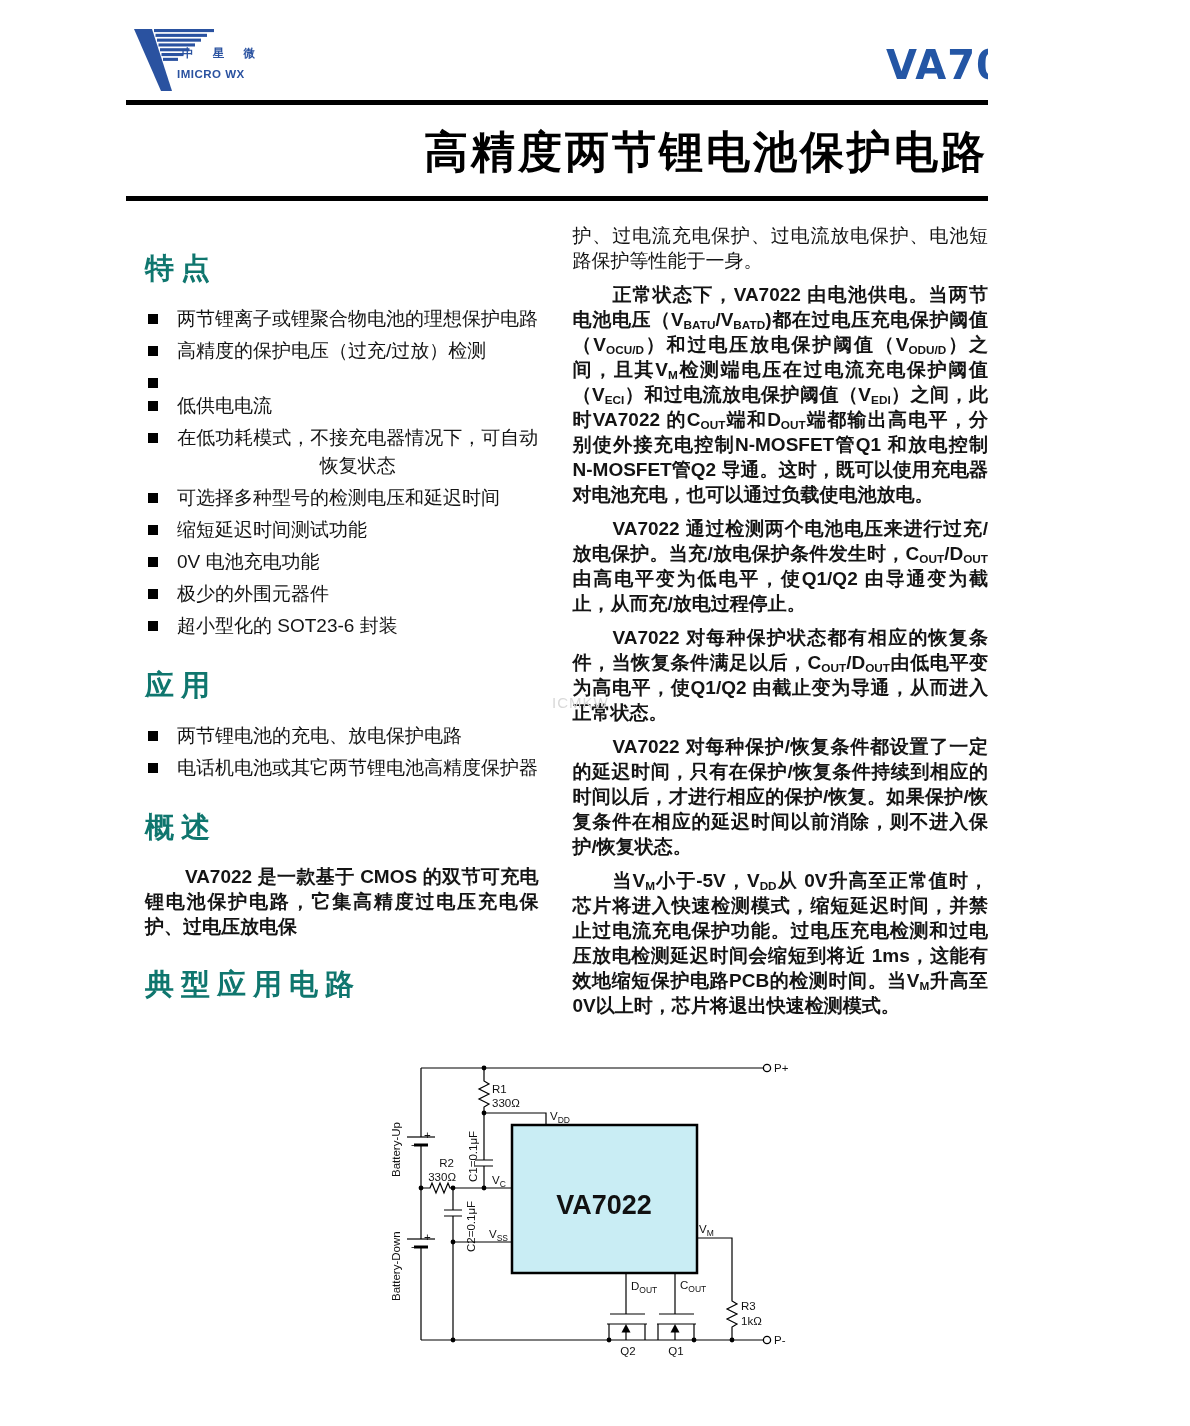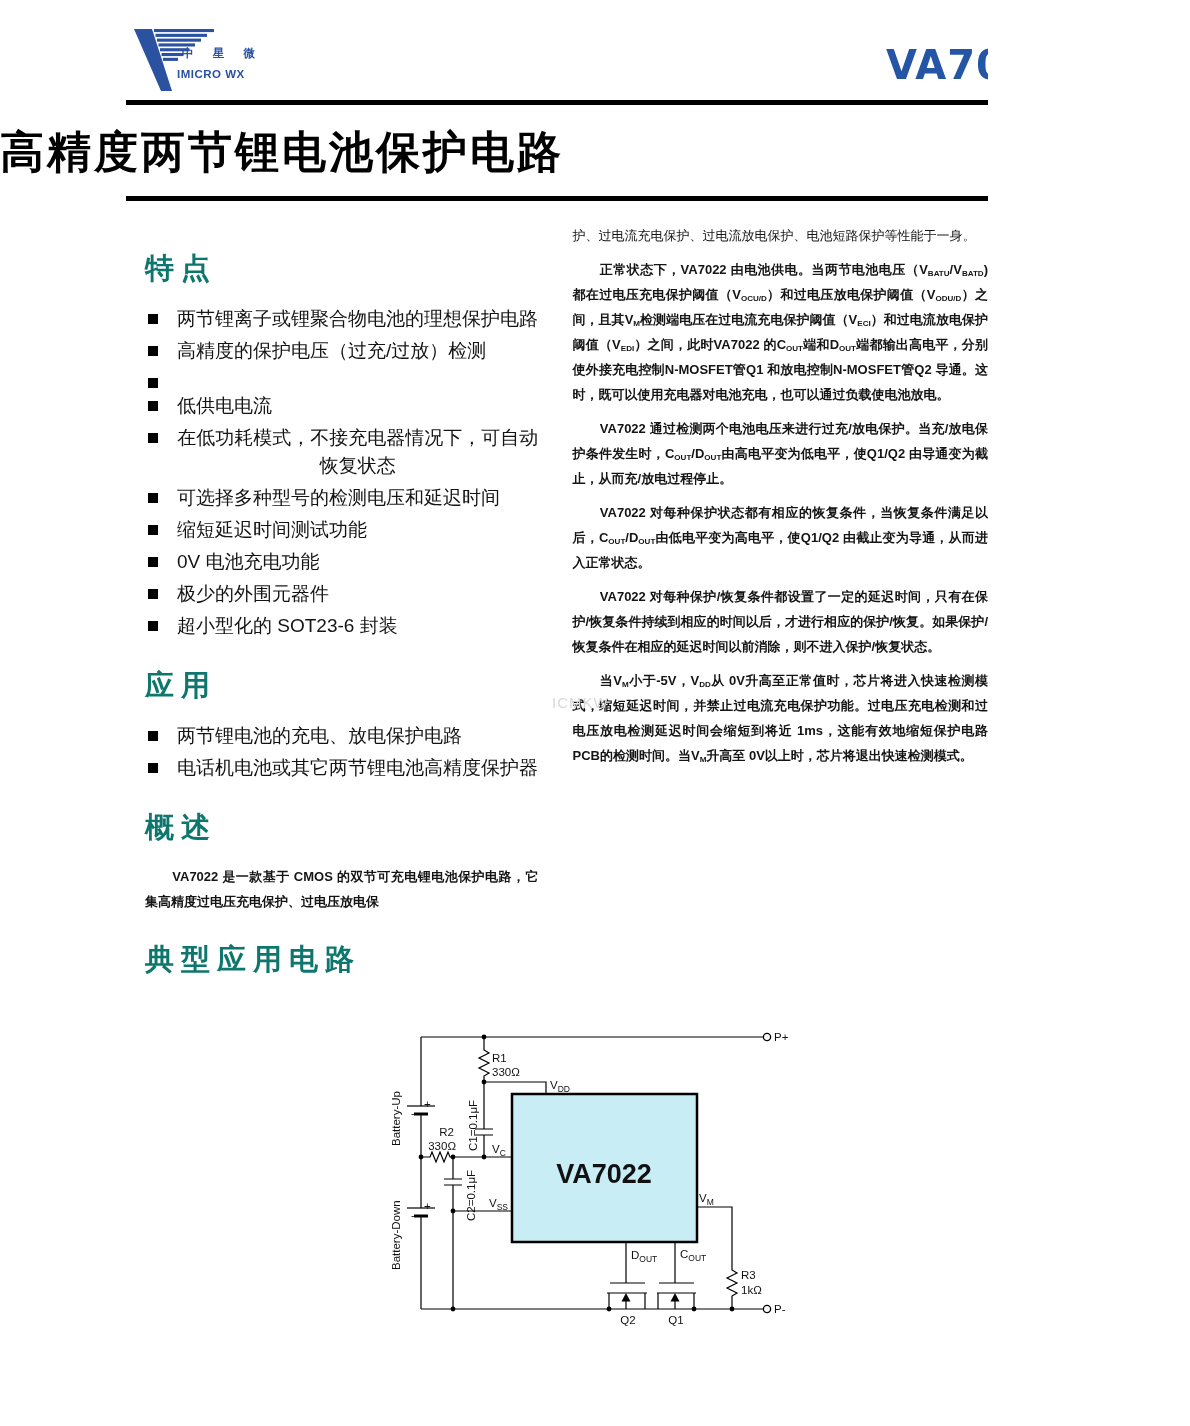--- a/index.html
+++ b/index.html
@@ -3,32 +3,32 @@
 <meta charset="utf-8">
 <style>
   html,body{margin:0;padding:0;background:#fff;}
   .page{position:relative;width:988px;height:1426px;background:#fff;overflow:hidden;
         font-family:"Liberation Sans",sans-serif;color:#141414;}
   .header{position:relative;height:100px;}
   .logo{position:absolute;left:132px;top:26px;}
   .part-number{position:absolute;left:886px;top:42px;font-size:40px;font-weight:bold;
         color:#2456a5;letter-spacing:1px;font-family:"DejaVu Sans",sans-serif;}
   .rule{width:937px;margin-left:126px;height:5px;background:#000;}
-  .doc-title{text-align:left;font-family:"Liberation Serif","DejaVu Serif",serif;
+  .doc-title{text-align:right;font-family:"Liberation Serif","DejaVu Serif",serif;
         font-weight:bold;font-size:44px;margin:18px 0 14px 0;letter-spacing:3px;color:#000;}
   .columns{display:flex;gap:34px;padding:22px 0 0 145px;}
   .col-left{width:430px;}
   .col-right{width:454px;}
   .sec-heading{color:#0f766e;font-size:29px;font-weight:bold;letter-spacing:7px;
         margin:0 0 16px 0;font-family:"Liberation Sans",sans-serif;}
   .mt{margin-top:26px;}
   .feature-list{list-style:none;margin:0 0 6px 0;padding:0;text-align:center;}
   .feature-list li{display:flex;margin-bottom:4px;font-size:19px;line-height:28px;}
   .sq{flex:0 0 10px;width:10px;height:10px;background:#000;margin:9px 19px 0 3px;}
-  .para{font-size:13px;line-height:25px;text-align:justify;margin:0 0 9px 0;}
+  .para{font-size:19px;line-height:25px;text-align:justify;margin:0 0 9px 0;}
   .indent{text-indent:2.1em;font-weight:bold;}
   sub{font-size:0.62em;vertical-align:-0.22em;line-height:0;}
   .watermark{position:absolute;left:552px;top:694px;color:#d9d9d9;font-size:15px;
         letter-spacing:1px;}
   .circuit{margin:26px 0 0 378px;}
   svg text{font-family:"Liberation Sans",sans-serif;font-size:11.5px;fill:#111;}
   .wire{stroke:#000;stroke-width:1.2;fill:none;}
   .plate-thick{stroke:#000;stroke-width:3;fill:none;}
   .chip{stroke:#000;stroke-width:2.5;}
   .dot{fill:#000;}

